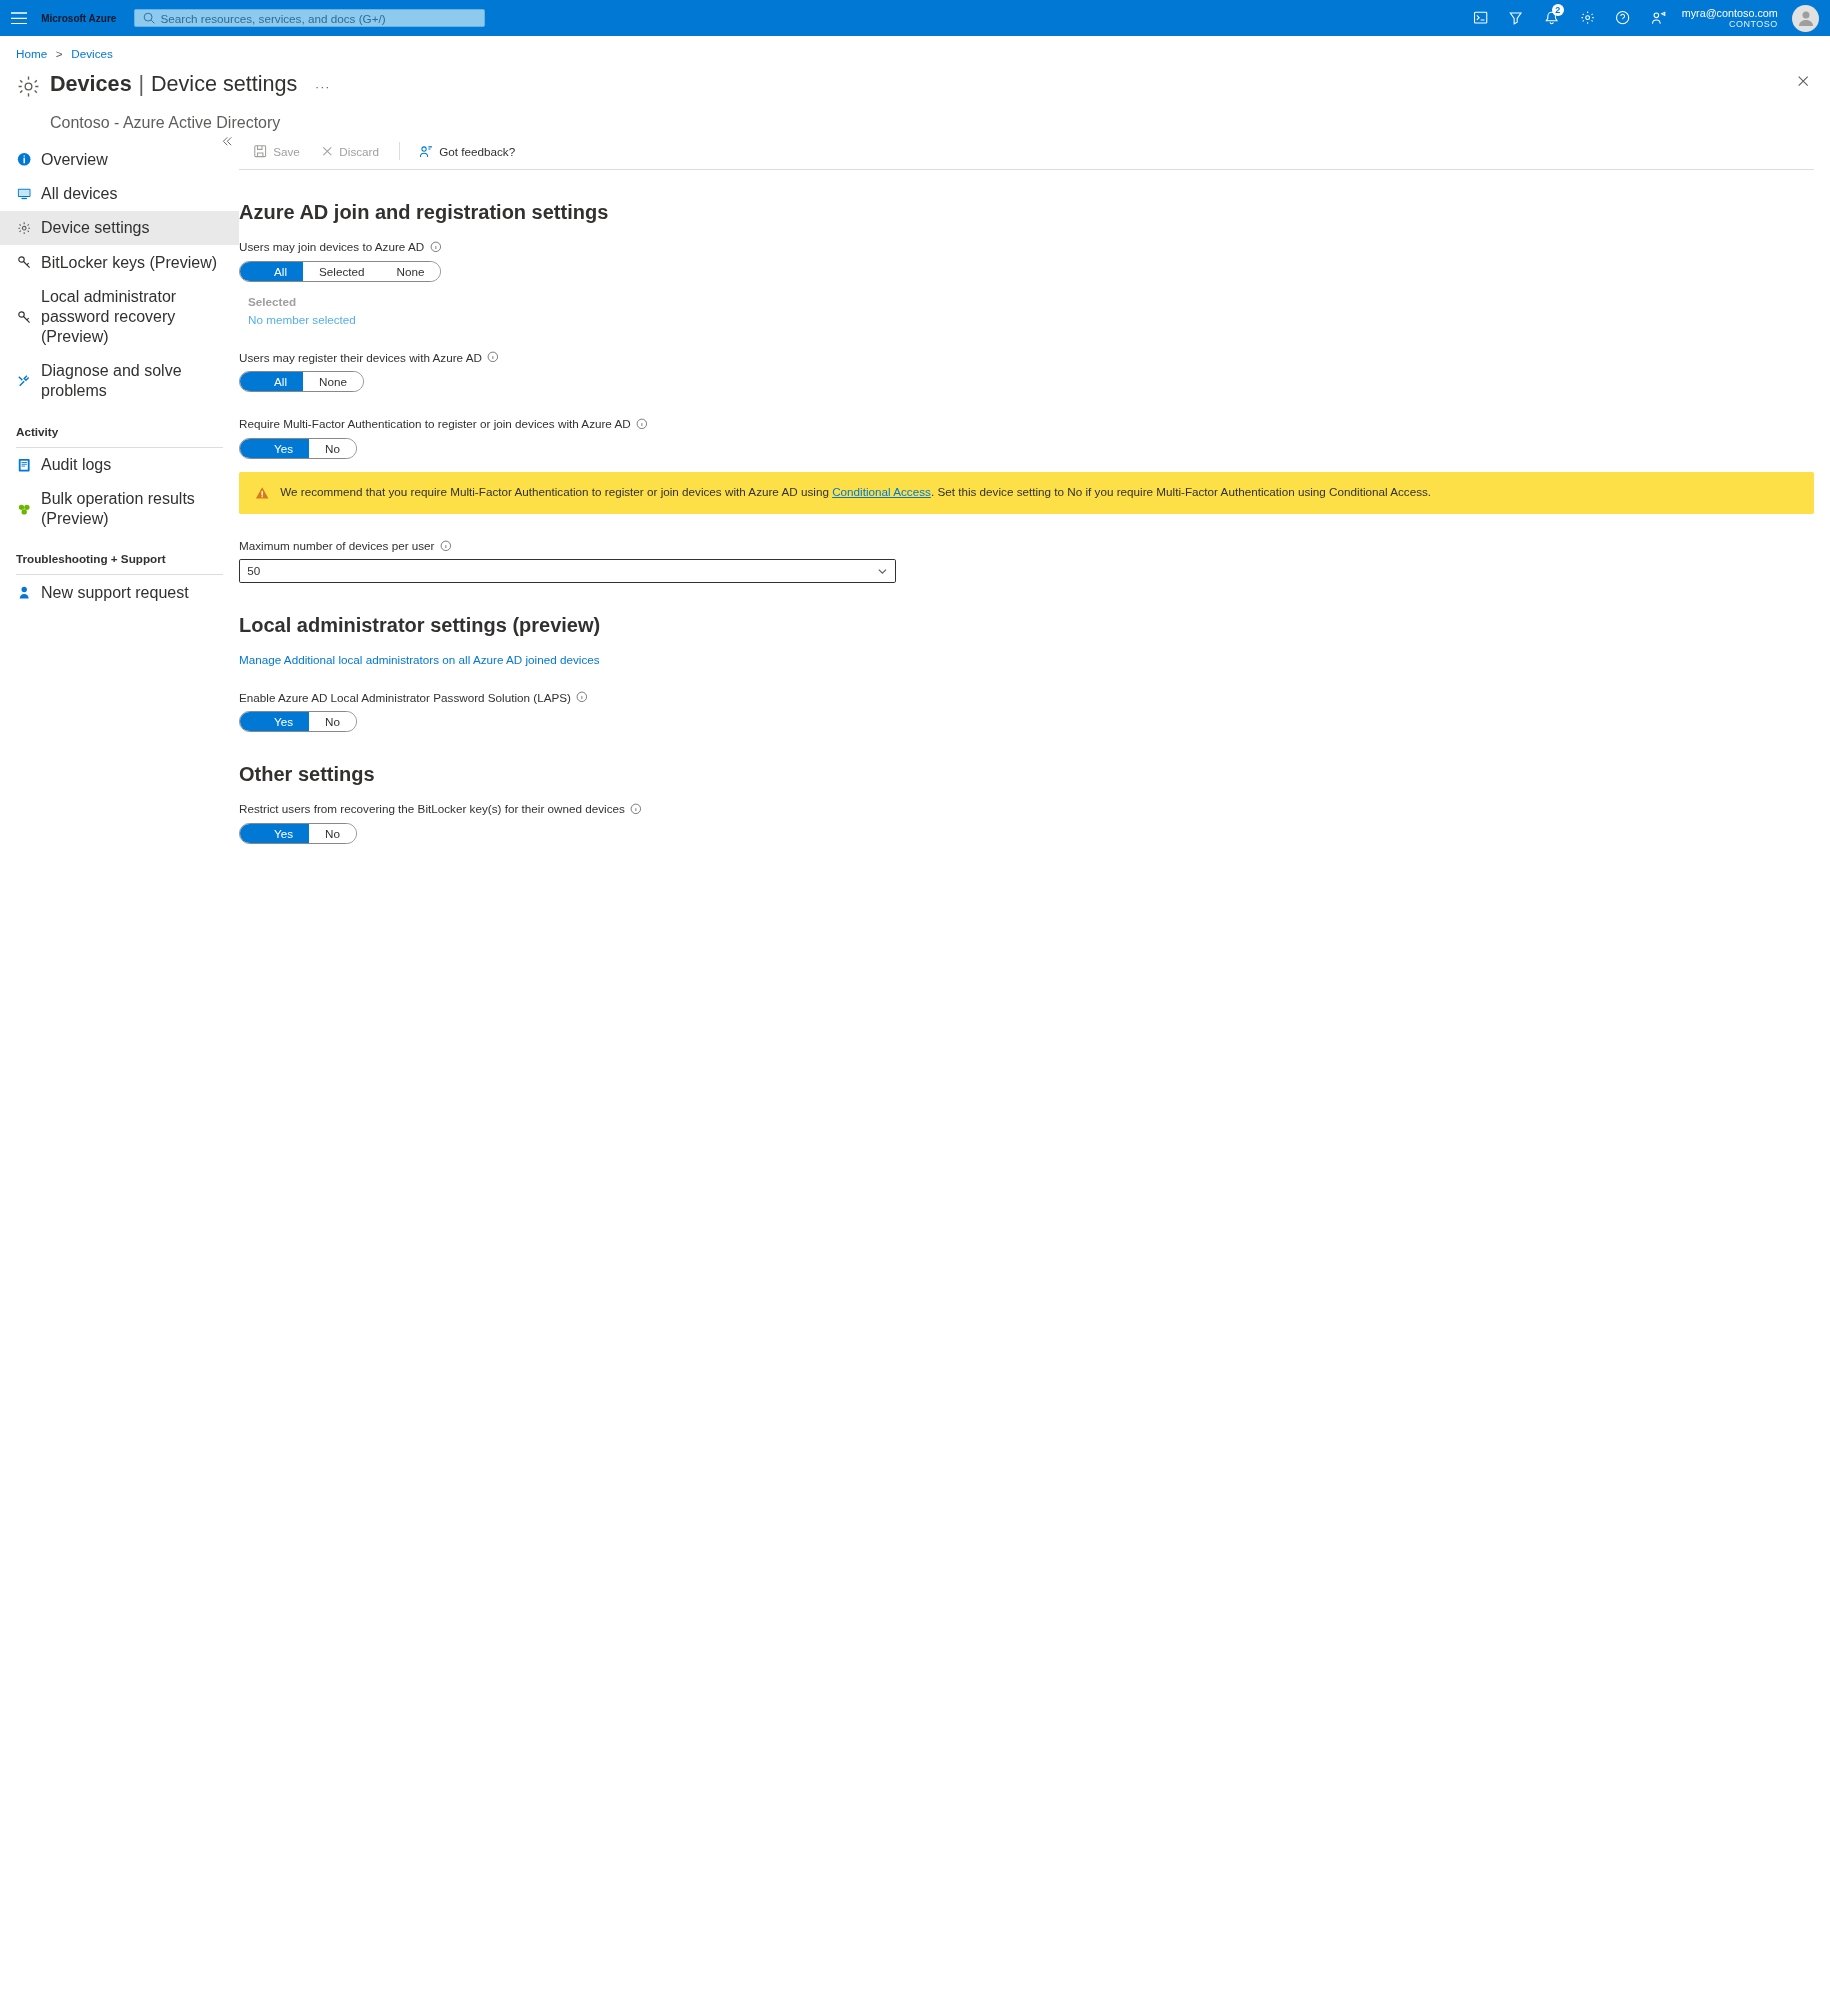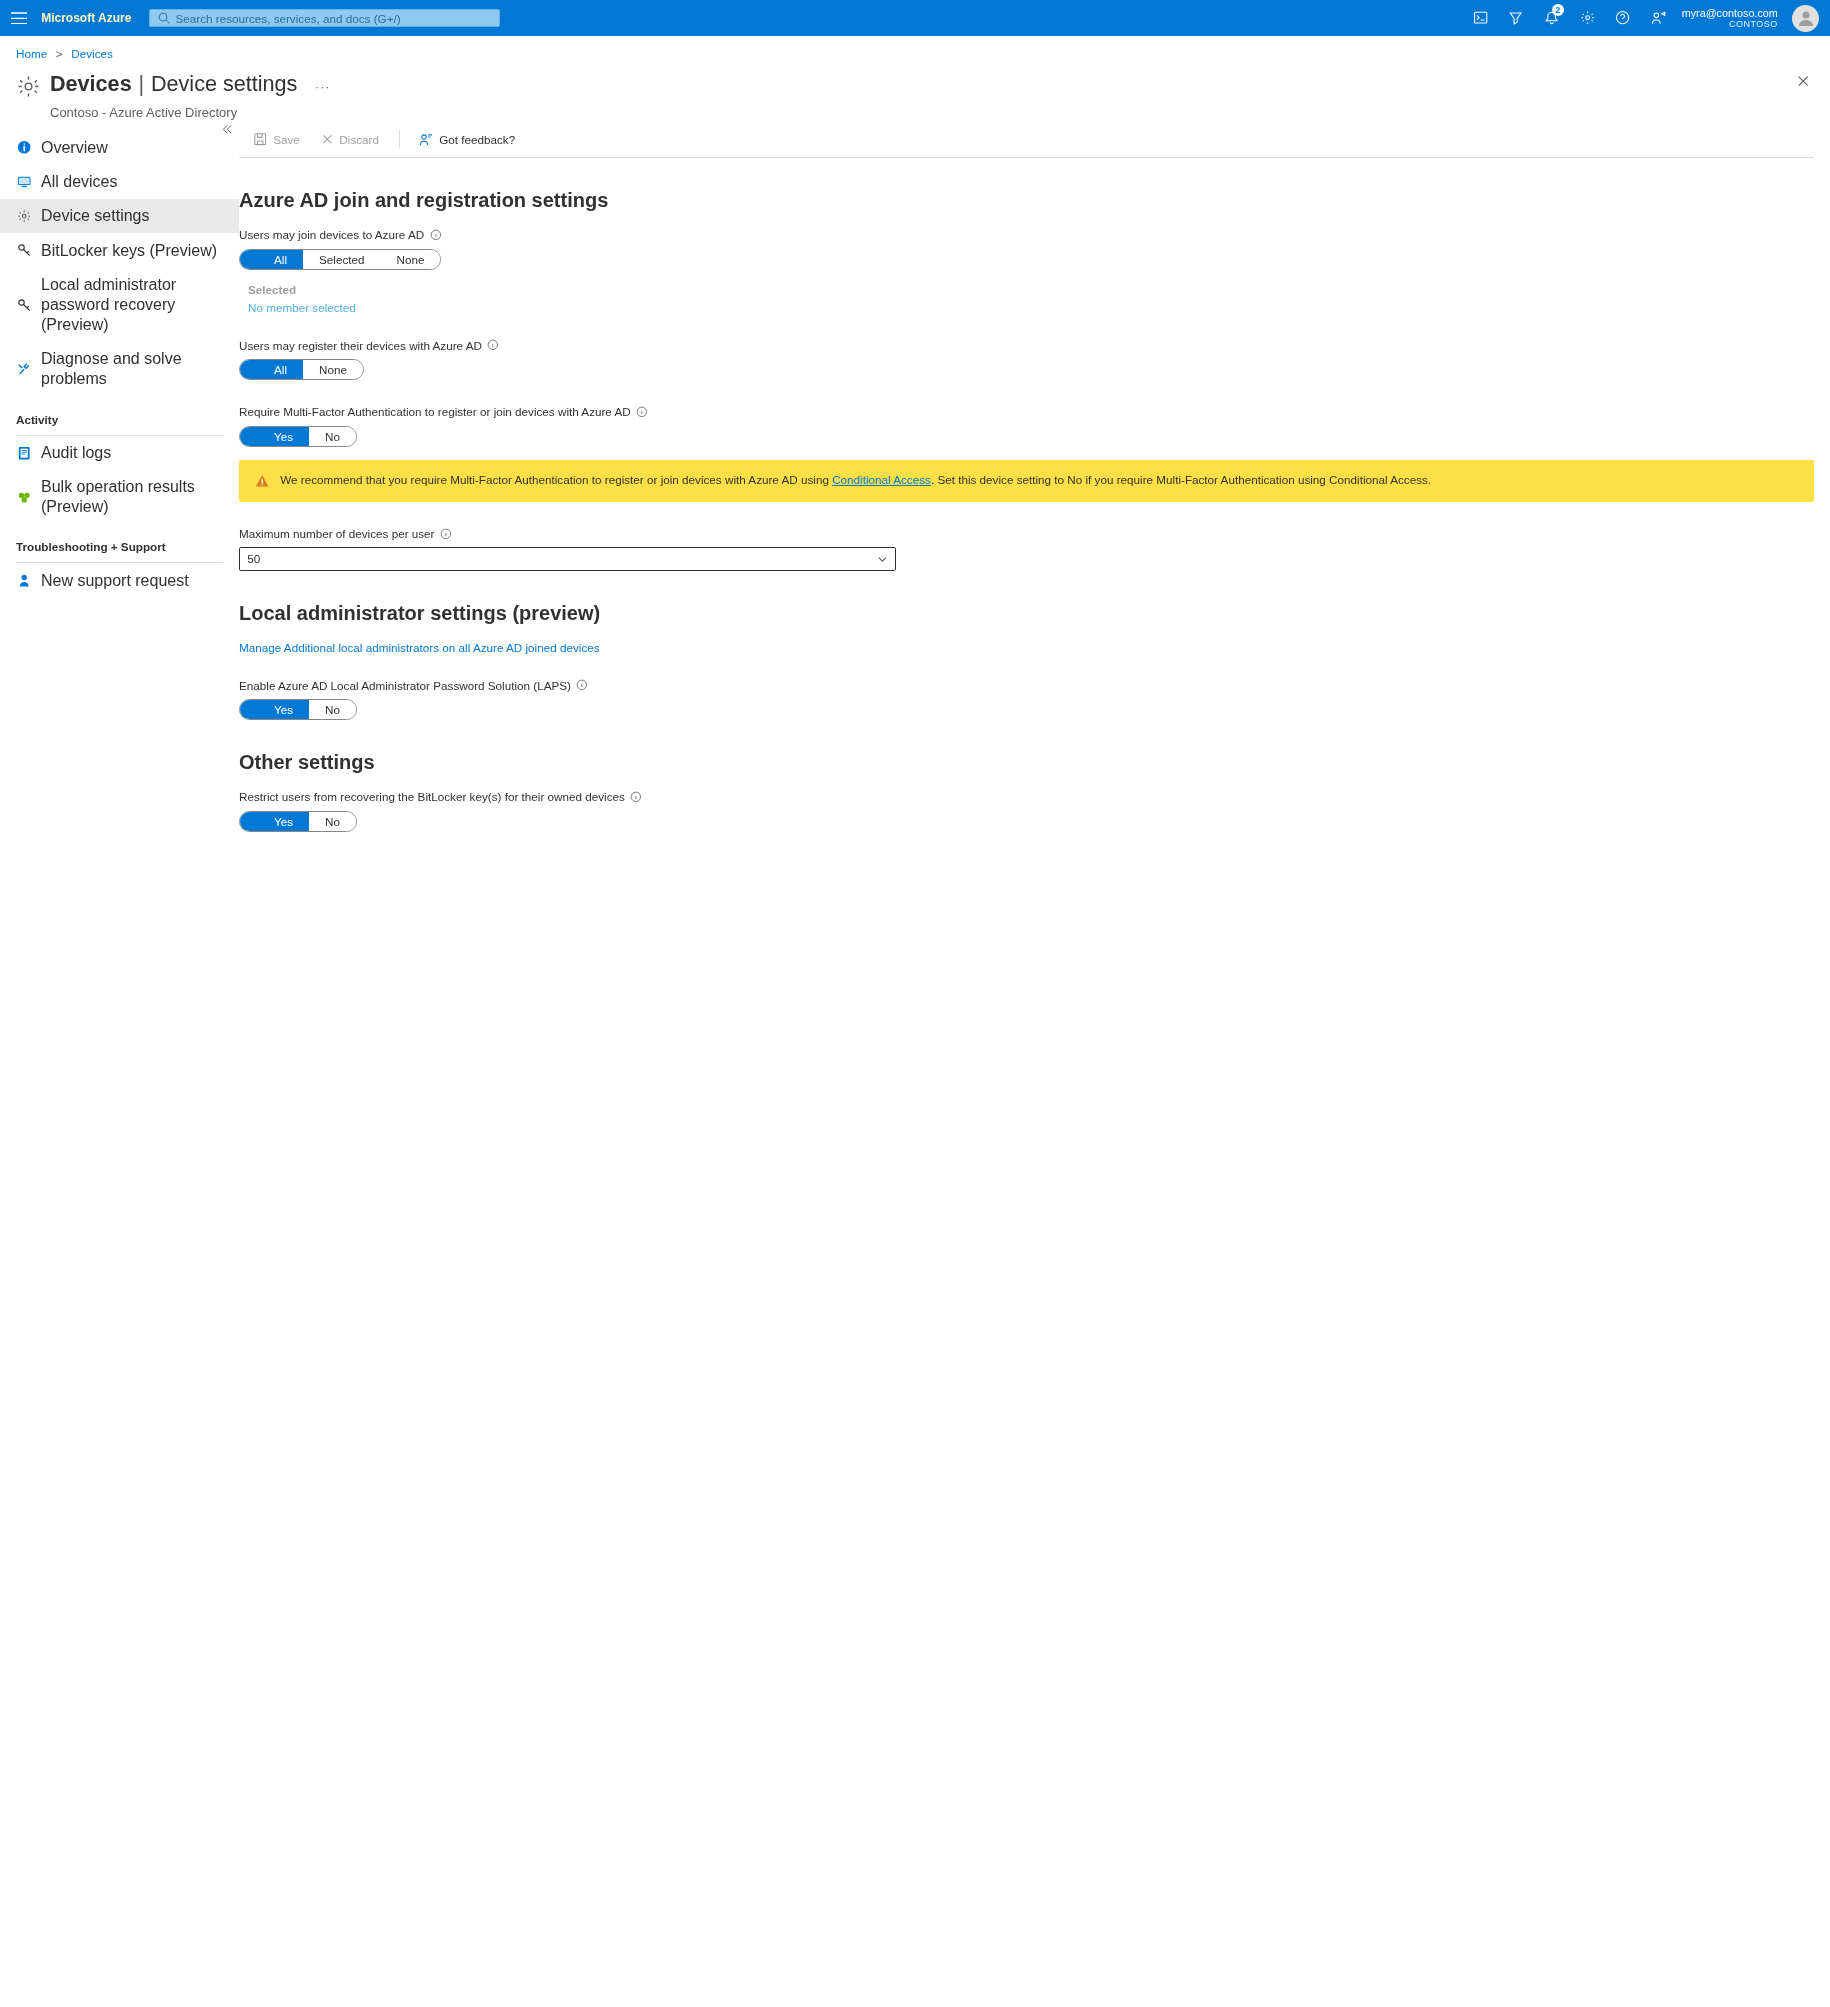--- a/index.html
+++ b/index.html
@@ -3,21 +3,21 @@
 <meta charset="utf-8">
 <style>
   * { box-sizing: border-box; margin: 0; padding: 0; }
   body { font-family: "Segoe UI", -apple-system, BlinkMacSystemFont, sans-serif; font-size: 11.7px; color: #323130; background: #fff; }
   .icon { display: inline-flex; align-items: center; justify-content: center; }
   svg { display: block; }
 
   
   .top-header { background: #0078d4; height: 36px; display: flex; align-items: center; padding: 0 7.2px; gap: 7.2px; }
   .hamburger { color: #fff; padding: 3.6px; cursor: pointer; }
-  .brand { color: #fef9c3; font-size: 12px; font-weight: 600; margin: 0 10.8px 0 3.6px; white-space: nowrap; }
+  .brand { color: #0f172a; font-size: 10px; font-weight: 600; margin: 0 10.8px 0 3.6px; white-space: nowrap; }
   .search-box { display: flex; align-items: center; background: #8ecaed; border: 0.9px solid #64b3e6; border-radius: 1.8px; height: 18px; flex: 0 1 351px; padding: 0 7.2px; }
   .search-box .icon { color: #2b88d8; margin-right: 5.4px; }
   .search-input { background: transparent; border: none; outline: none; flex: 1; font-size: 11.7px; color: #1a3a52; }
   .search-input::placeholder { color: #2b6c99; }
   .header-spacer { flex: 1; }
   .header-icons { display: flex; align-items: center; gap: 3.6px; }
   .header-icon { width: 32px; height: 36px; display: flex; align-items: center; justify-content: center; color: #fff; cursor: pointer; position: relative; }
   .badge { position: absolute; top: 3.6px; right: 3.6px; background: #fff; color: #0078d4; font-size: 9px; font-weight: 600; min-width: 12.6px; height: 12.6px; border-radius: 6.3px; display: flex; align-items: center; justify-content: center; padding: 0 2.7px; }
   .account { text-align: right; color: #fff; padding-right: 7.2px; }
   .account-email { font-size: 10.8px; }
@@ -29,21 +29,21 @@
   .breadcrumb a { color: #0078d4; text-decoration: none; }
   .breadcrumb .sep { color: #605e5c; margin: 0 5.4px; }
 
   
   .title-row { display: flex; align-items: flex-start; padding: 5.4px 16px 3.6px 16px; }
   .title-icon { color: #605e5c; margin-right: 9px; margin-top: 3.6px; }
   .title-main { font-size: 21.6px; font-weight: 600; }
   .title-sep { font-size: 21.6px; font-weight: 300; color: #605e5c; margin: 0 3.6px; }
   .title-sub { font-size: 21.6px; font-weight: 300; color: #323130; }
   .title-ell { color: #605e5c; margin-left: 14.4px; margin-top: 10.8px; cursor: pointer; font-size: 12.6px; letter-spacing: 0.9px; }
-  .title-subtitle { font-size: 13px; color: #605e5c; margin-top: 8px; }
+  .title-subtitle { font-size: 16px; color: #605e5c; margin-top: 17px; }
   .title-text-block { flex: 1; }
   .close-btn { color: #605e5c; cursor: pointer; padding: 3.6px; }
 
   
   .body-row { display: flex; }
   .side-nav { width: 239px; flex-shrink: 0; padding-top: 7.2px; position: relative; }
   .collapse-handle { position: absolute; top: 0; right: 5.4px; color: #605e5c; cursor: pointer; }
   .nav-list { list-style: none; }
   .nav-item { display: flex; align-items: center; padding: 7.2px 9px 7.2px 16px; cursor: pointer; font-size: 16px; }
   .nav-item.selected { background: #e9e9e9; }

